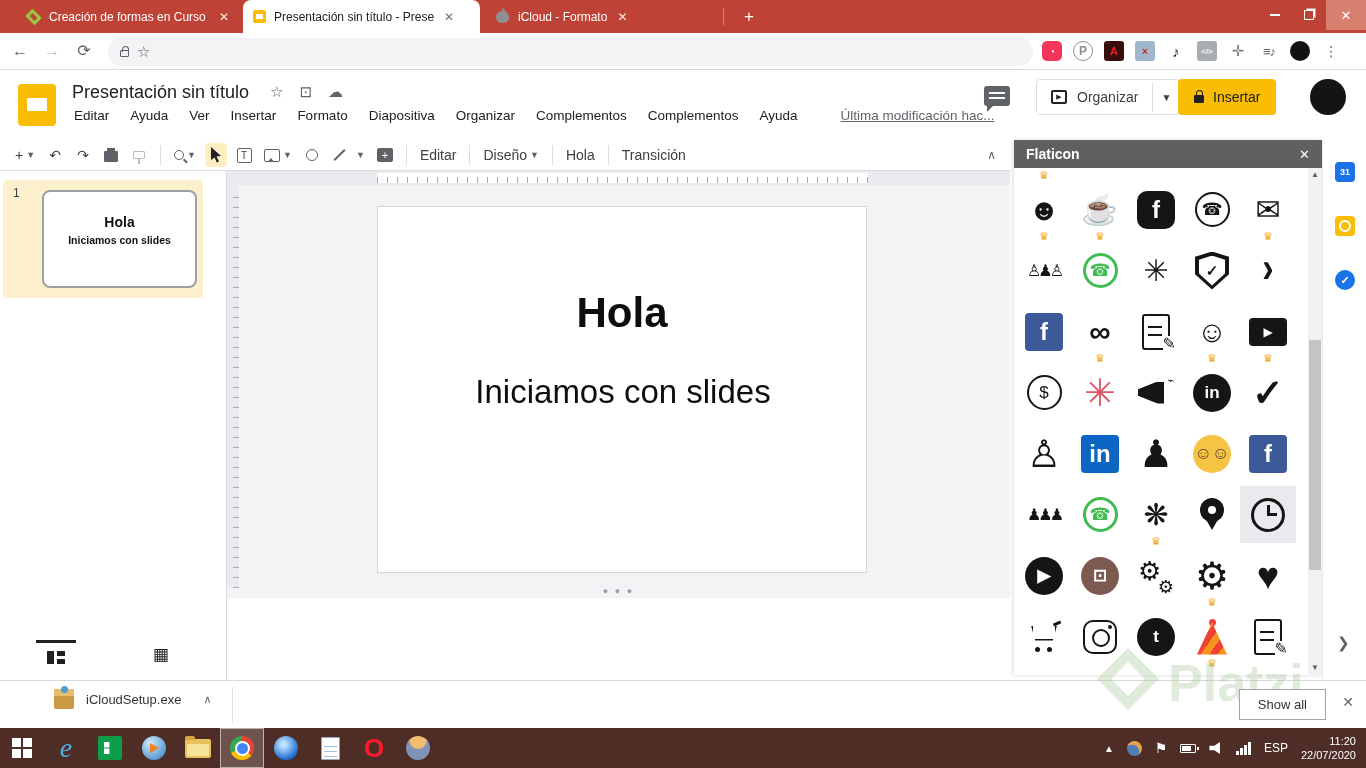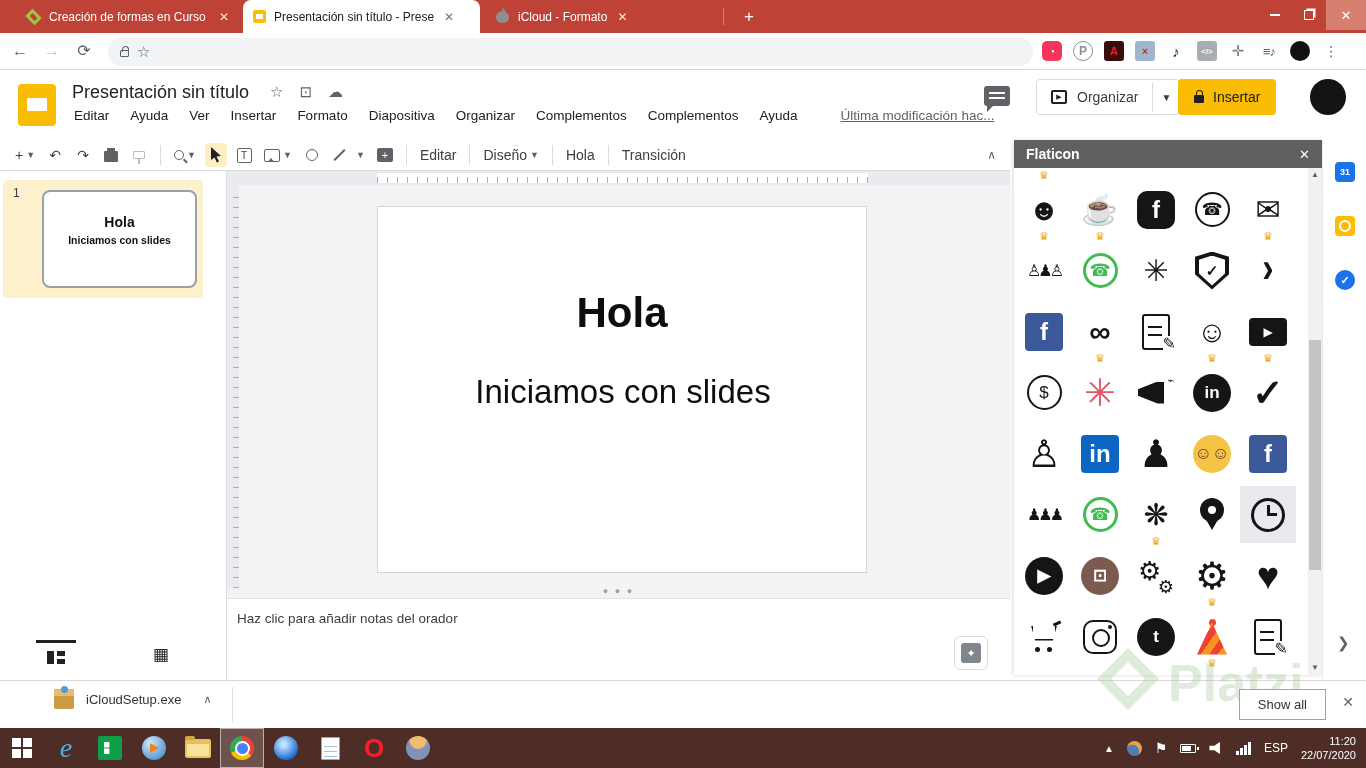--- a/index.html
+++ b/index.html
@@ -393,26 +393,20 @@
     <div id="hruler">
         <div class="ticks"></div>
       </div>
     <div id="vruler"></div>
     <div id="slide">
       <div id="slide-title">Hola</div>
       <div id="slide-body">Iniciamos con slides</div>
     </div>
   </div>
   <div id="notes-handle">● ● ●</div>
-  <div id="notes">
-    <div id="notes-text">Haz clic para añadir notas del orador</div>
-    <div id="explore-btn">
-        <i>✦</i>
-      </div>
-  </div>
 
   <div id="flaticon">
     <div id="fi-header">
       <span>Flaticon</span>
       <span id="fi-close">✕</span>
     </div>
     <div id="fi-body">
         <div id="fi-grid">
           <div class="fi-cell">
             <span class="crown" style="color: rgb(245, 163, 29);">♛</span>

